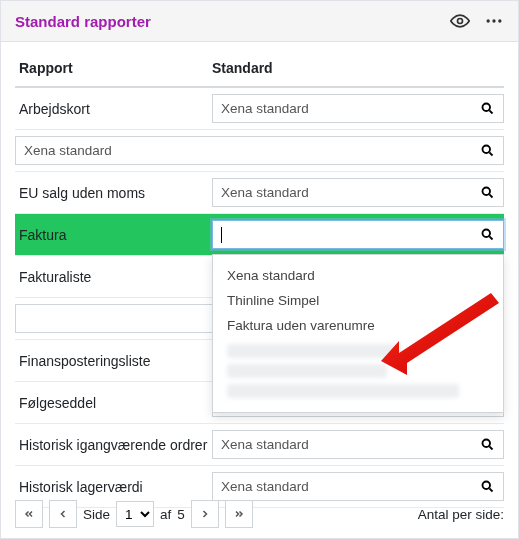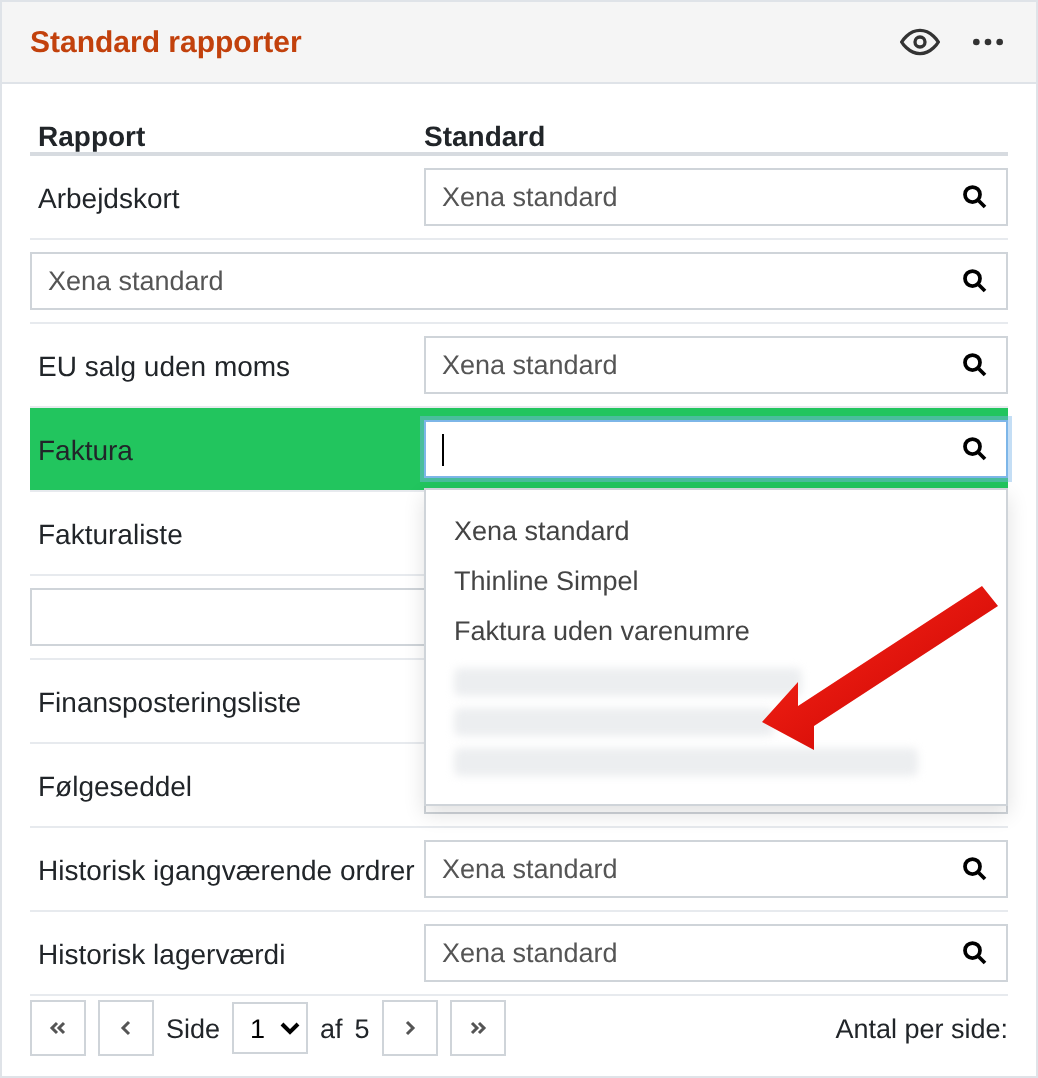--- a/index.html
+++ b/index.html
@@ -20,36 +20,36 @@
     background: #f5f5f5;
     border-bottom: 1px solid #dfe3e8;
     padding: 10px 14px;
     display: flex;
     align-items: center;
     justify-content: space-between;
   }
   .panel-header h2 {
     font-size: 15px;
     font-weight: 600;
-    color: #c2410c;
+    color: #a21caf;
   }
   .panel-header .header-icons {
     display: flex;
     gap: 14px;
     align-items: center;
   }
   .panel-header .header-icons svg { display:block; }
   .table {
     width: 100%;
     padding: 6px 14px 0 14px;
   }
   .thead {
     display: flex;
     border-bottom: 2px solid #d7dbe0;
-    padding: 12px 0 0 0;
+    padding: 12px 0 10px 0;
     align-items: center;
   }
   .th { font-weight: 700; font-size: 14px; }
   .col1 { width: 197px; padding-left: 4px; }
   .col2 { flex: 1; }
   .tbody .row {
     display: flex;
     align-items: center;
     border-bottom: 1px solid #e7eaee;
     min-height: 38px;

